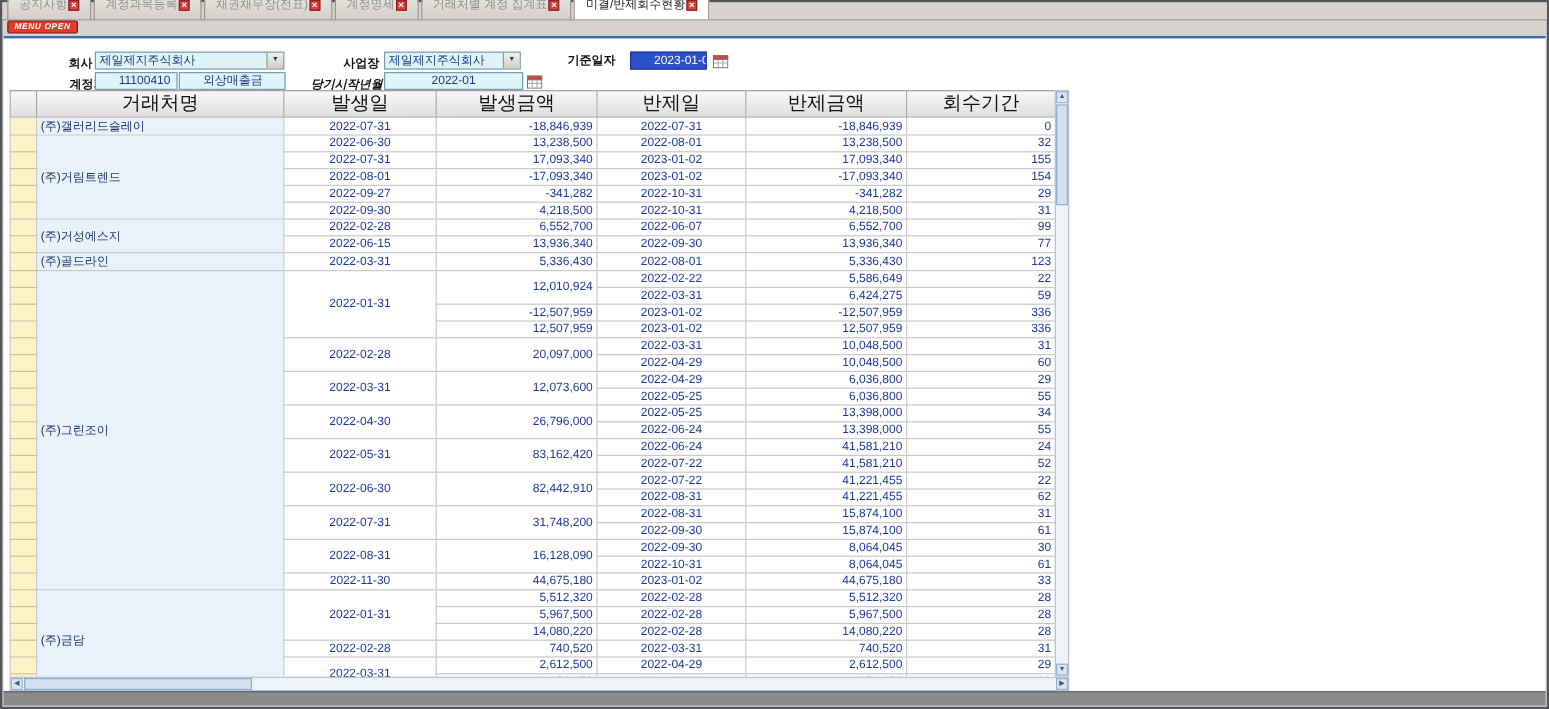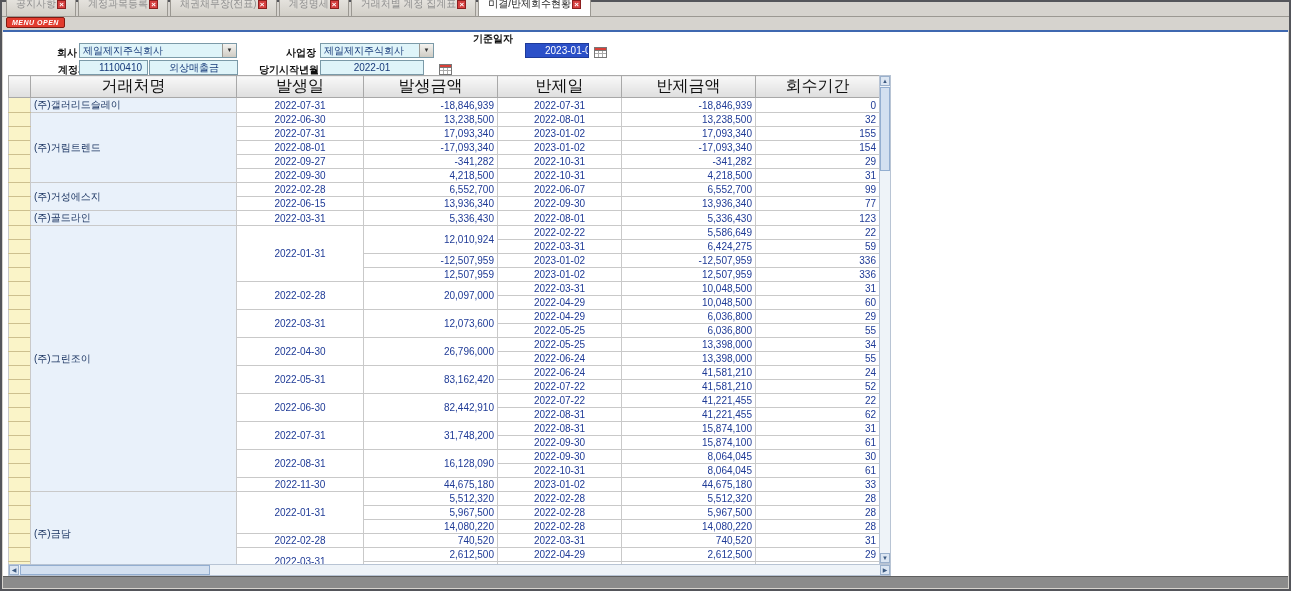--- a/index.html
+++ b/index.html
@@ -146,38 +146,38 @@
     <span class="sel-text">제일제지주식회사</span>
     <span class="sel-arrow">▼</span>
   </div>
 
   <span class="flabel" style="left:283px; top:14px;">사업장</span>
   <div class="field selectbox" style="left:317px; top:11px; width:114px;">
     <span class="sel-text">제일제지주식회사</span>
     <span class="sel-arrow">▼</span>
   </div>
 
-  <span class="flabel" style="left:470px; top:0;">기준일자</span>
+  <span class="flabel" style="left:470px; top:11px;">기준일자</span>
   <div class="field selected" style="left:522px; top:11px; width:64px;">2023-01-05</div>
   <span class="cal-icon" style="left:591px; top:12px;">
     <svg width="13" height="13">
       <rect x="0.5" y="2.5" width="12" height="10" fill="#ffffff" stroke="#777777"></rect>
       <rect x="0.5" y="2.5" width="12" height="3" fill="#d84038" stroke="#777777"></rect>
       <line x1="1" y1="8.5" x2="12" y2="8.5" stroke="#aaaaaa"></line>
       <line x1="4.5" y1="6" x2="4.5" y2="12" stroke="#aaaaaa"></line>
       <line x1="8.5" y1="6" x2="8.5" y2="12" stroke="#aaaaaa"></line>
     </svg>
   </span>
 
   <span class="flabel" style="left:11px; top:31px;margin-left:44px;">계정과목</span>
   <div class="field" style="left:76px; top:28px; width:69px;">11100410</div>
   <div class="field" style="left:146px; top:28px; width:89px;">외상매출금</div>
 
-  <span class="flabel" style="left:256px; top:31px;">당기시작년월</span>
-  <div class="field centered" style="left:317px; top:28px; width:104px;text-align:center;">2022-01</div>
+  <span class="flabel" style="left:256px; top:31px;font-style:italic;">당기시작년월</span>
+  <div class="field centered" style="left:317px; top:28px; width:116px;text-align:center;">2022-01</div>
   <span class="cal-icon" style="left:436px; top:29px;">
     <svg width="13" height="13">
       <rect x="0.5" y="2.5" width="12" height="10" fill="#ffffff" stroke="#777777"></rect>
       <rect x="0.5" y="2.5" width="12" height="3" fill="#d84038" stroke="#777777"></rect>
       <line x1="1" y1="8.5" x2="12" y2="8.5" stroke="#aaaaaa"></line>
       <line x1="4.5" y1="6" x2="4.5" y2="12" stroke="#aaaaaa"></line>
       <line x1="8.5" y1="6" x2="8.5" y2="12" stroke="#aaaaaa"></line>
     </svg>
   </span>
 </div>

